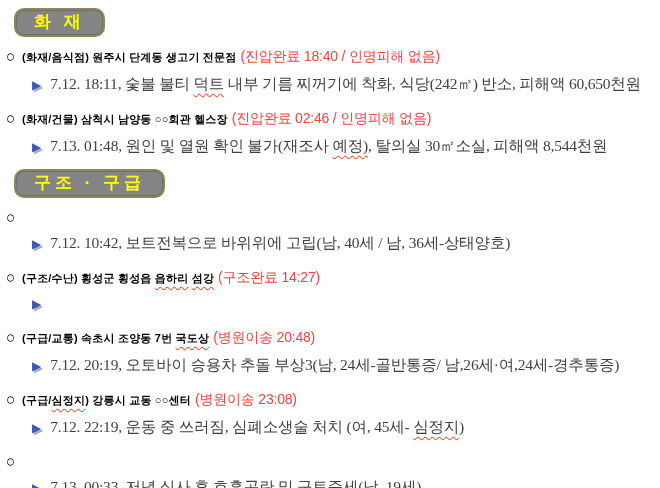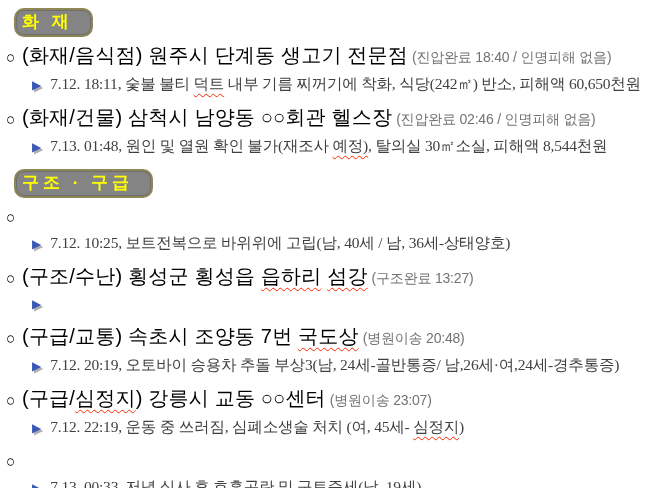--- a/index.html
+++ b/index.html
@@ -10,21 +10,21 @@
   }
   .page { padding-top: 8px; }
 
   .badge {
     display: inline-block;
     margin: 0 0 8px 14px;
     background: #848484;
     border: 2px solid #8d8655;
     box-shadow: inset 0 0 0 1px #6e6e6e;
     border-radius: 10px;
-    padding: 1px 18px 3px 6px;
+    padding: 1px 18px 3px 18px;
     color: #ffff00;
     font-weight: bold;
     font-size: 17px;
     letter-spacing: 4px;
     line-height: 21px;
     white-space: nowrap;
   }
 
   .section { margin-bottom: 0; }
 
@@ -37,30 +37,30 @@
     white-space: nowrap;
   }
   .circle-marker {
     font-weight: 900;
     font-size: 15px;
     margin-right: 7px;
     transform: scaleY(1.1);
     display: inline-block;
   }
   .title-bold {
-    font-weight: normal;
-    font-size: 20px;
+    font-weight: bold;
+    font-size: 11px;
     letter-spacing: 0.2px;
   }
   .title-paren {
     font-weight: normal;
     font-size: 14px;
     letter-spacing: -0.2px;
     margin-left: 4px;
-    color: #737373;
+    color: #ef4444;
   }
 
   .detail-line {
     margin-top: 5px;
     margin-left: 26px;
     line-height: 21px;
     display: flex;
     align-items: baseline;
     white-space: nowrap;
   }
@@ -123,49 +123,49 @@
     <div class="badge">
       <span class="badge-label">구조 · 구급</span>
     </div>
     <div class="items">
   <div class="item">
     <div class="title-line">
       <span class="circle-marker">○</span>
     </div>
     <div class="detail-line">
       <span class="tri-marker">▶</span>
-      <span class="detail-text">7.12. 10:25, 보트전복으로 바위위에 고립(남, 40세 / 남, 36세-상태양호)</span>
+      <span class="detail-text">7.12. 10:42, 보트전복으로 바위위에 고립(남, 40세 / 남, 36세-상태양호)</span>
     </div>
   </div>
 
   <div class="item">
     <div class="title-line">
       <span class="circle-marker">○</span>
-      <span class="title-text"><b class="title-bold">(구조/수난) 횡성군 횡성읍 <span class="sq">읍하리</span> <span class="sq">섬강</span></b><span class="title-paren">(구조완료 13:27)</span></span>
+      <span class="title-text"><b class="title-bold">(구조/수난) 횡성군 횡성읍 <span class="sq">읍하리</span> <span class="sq">섬강</span></b><span class="title-paren">(구조완료 14:27)</span></span>
     </div>
     <div class="detail-line">
       <span class="tri-marker">▶</span>
     </div>
   </div>
 
   <div class="item">
     <div class="title-line">
       <span class="circle-marker">○</span>
       <span class="title-text"><b class="title-bold">(구급/교통) 속초시 조양동 7번 <span class="sq">국도상</span></b><span class="title-paren">(병원이송 20:48)</span></span>
     </div>
     <div class="detail-line">
       <span class="tri-marker">▶</span>
       <span class="detail-text">7.12. 20:19, 오토바이 승용차 추돌 부상3(남, 24세-골반통증/ 남,26세·여,24세-경추통증)</span>
     </div>
   </div>
 
   <div class="item">
     <div class="title-line">
       <span class="circle-marker">○</span>
-      <span class="title-text"><b class="title-bold">(구급/<span class="sq">심정지</span>) 강릉시 교동 ○○센터</b><span class="title-paren">(병원이송 23:07)</span></span>
+      <span class="title-text"><b class="title-bold">(구급/<span class="sq">심정지</span>) 강릉시 교동 ○○센터</b><span class="title-paren">(병원이송 23:08)</span></span>
     </div>
     <div class="detail-line">
       <span class="tri-marker">▶</span>
       <span class="detail-text">7.12. 22:19, 운동 중 쓰러짐, 심폐소생술 처치 (여, 45세- <span class="sq">심정지</span>)</span>
     </div>
   </div>
 
   <div class="item">
     <div class="title-line">
       <span class="circle-marker">○</span>

